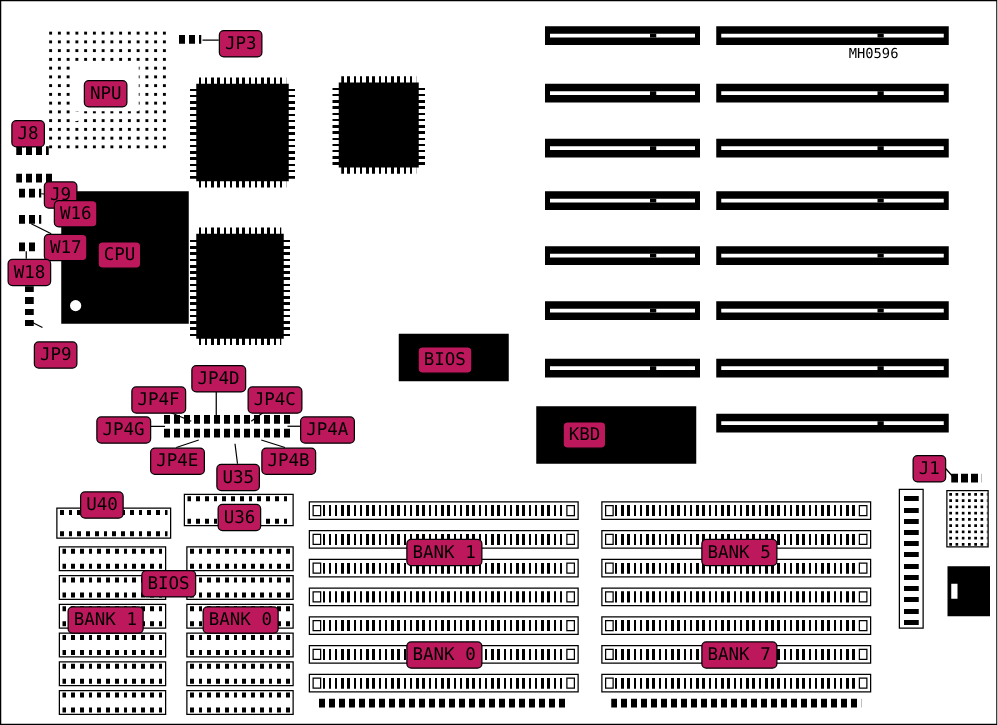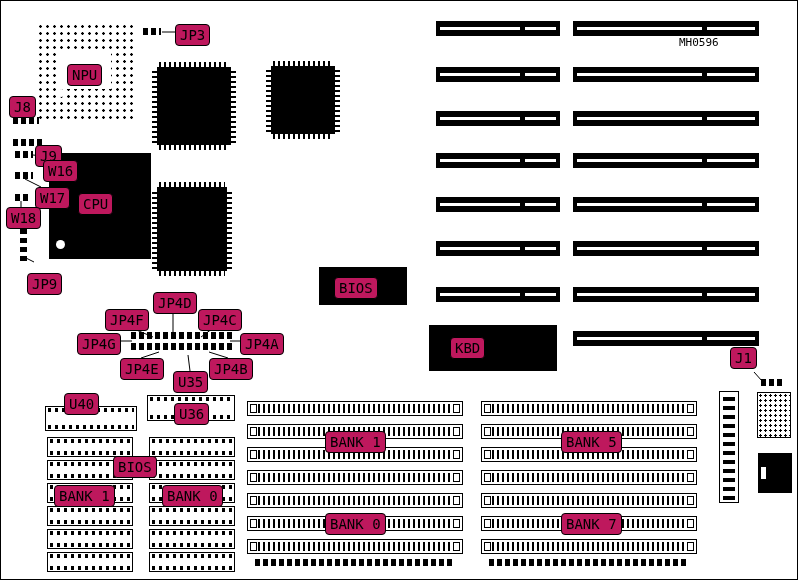--- a/index.html
+++ b/index.html
@@ -183,21 +183,21 @@
   <div class="simm" style="left:480px;top:423px;width:216px"></div>
   <div class="simm" style="left:480px;top:446px;width:216px"></div>
   <div class="simm" style="left:480px;top:469px;width:216px"></div>
   <div class="simm" style="left:480px;top:492px;width:216px"></div>
   <div class="simm" style="left:480px;top:515px;width:216px"></div>
   <div class="simm" style="left:480px;top:538px;width:216px"></div>
   <div class="pinrow" style="left:488px;top:558px;width:200px"></div>
   <div class="lbl" style="left:560px;top:430px">BANK 5</div>
   <div class="lbl" style="left:560px;top:512px">BANK 7</div>
 
-  <div class="lbl" style="left:729px;top:346px">J1</div>
+  <div class="lbl" style="left:729px;top:363px">J1</div>
   <div class="pinrow" style="left:760px;top:378px;width:24px"></div>
   <div class="ladder" style="left:718px;top:390px;width:20px;height:112px"></div>
   <div class="dotgrid-sm" style="left:756px;top:391px;width:34px;height:46px"></div>
   <div class="blk" style="left:757px;top:452px;width:34px;height:40px">
     <div class="hole" style="left:3px;top:14px;width:5px;height:12px"></div>
   </div>
 
 </div>
 
 </body></html>

